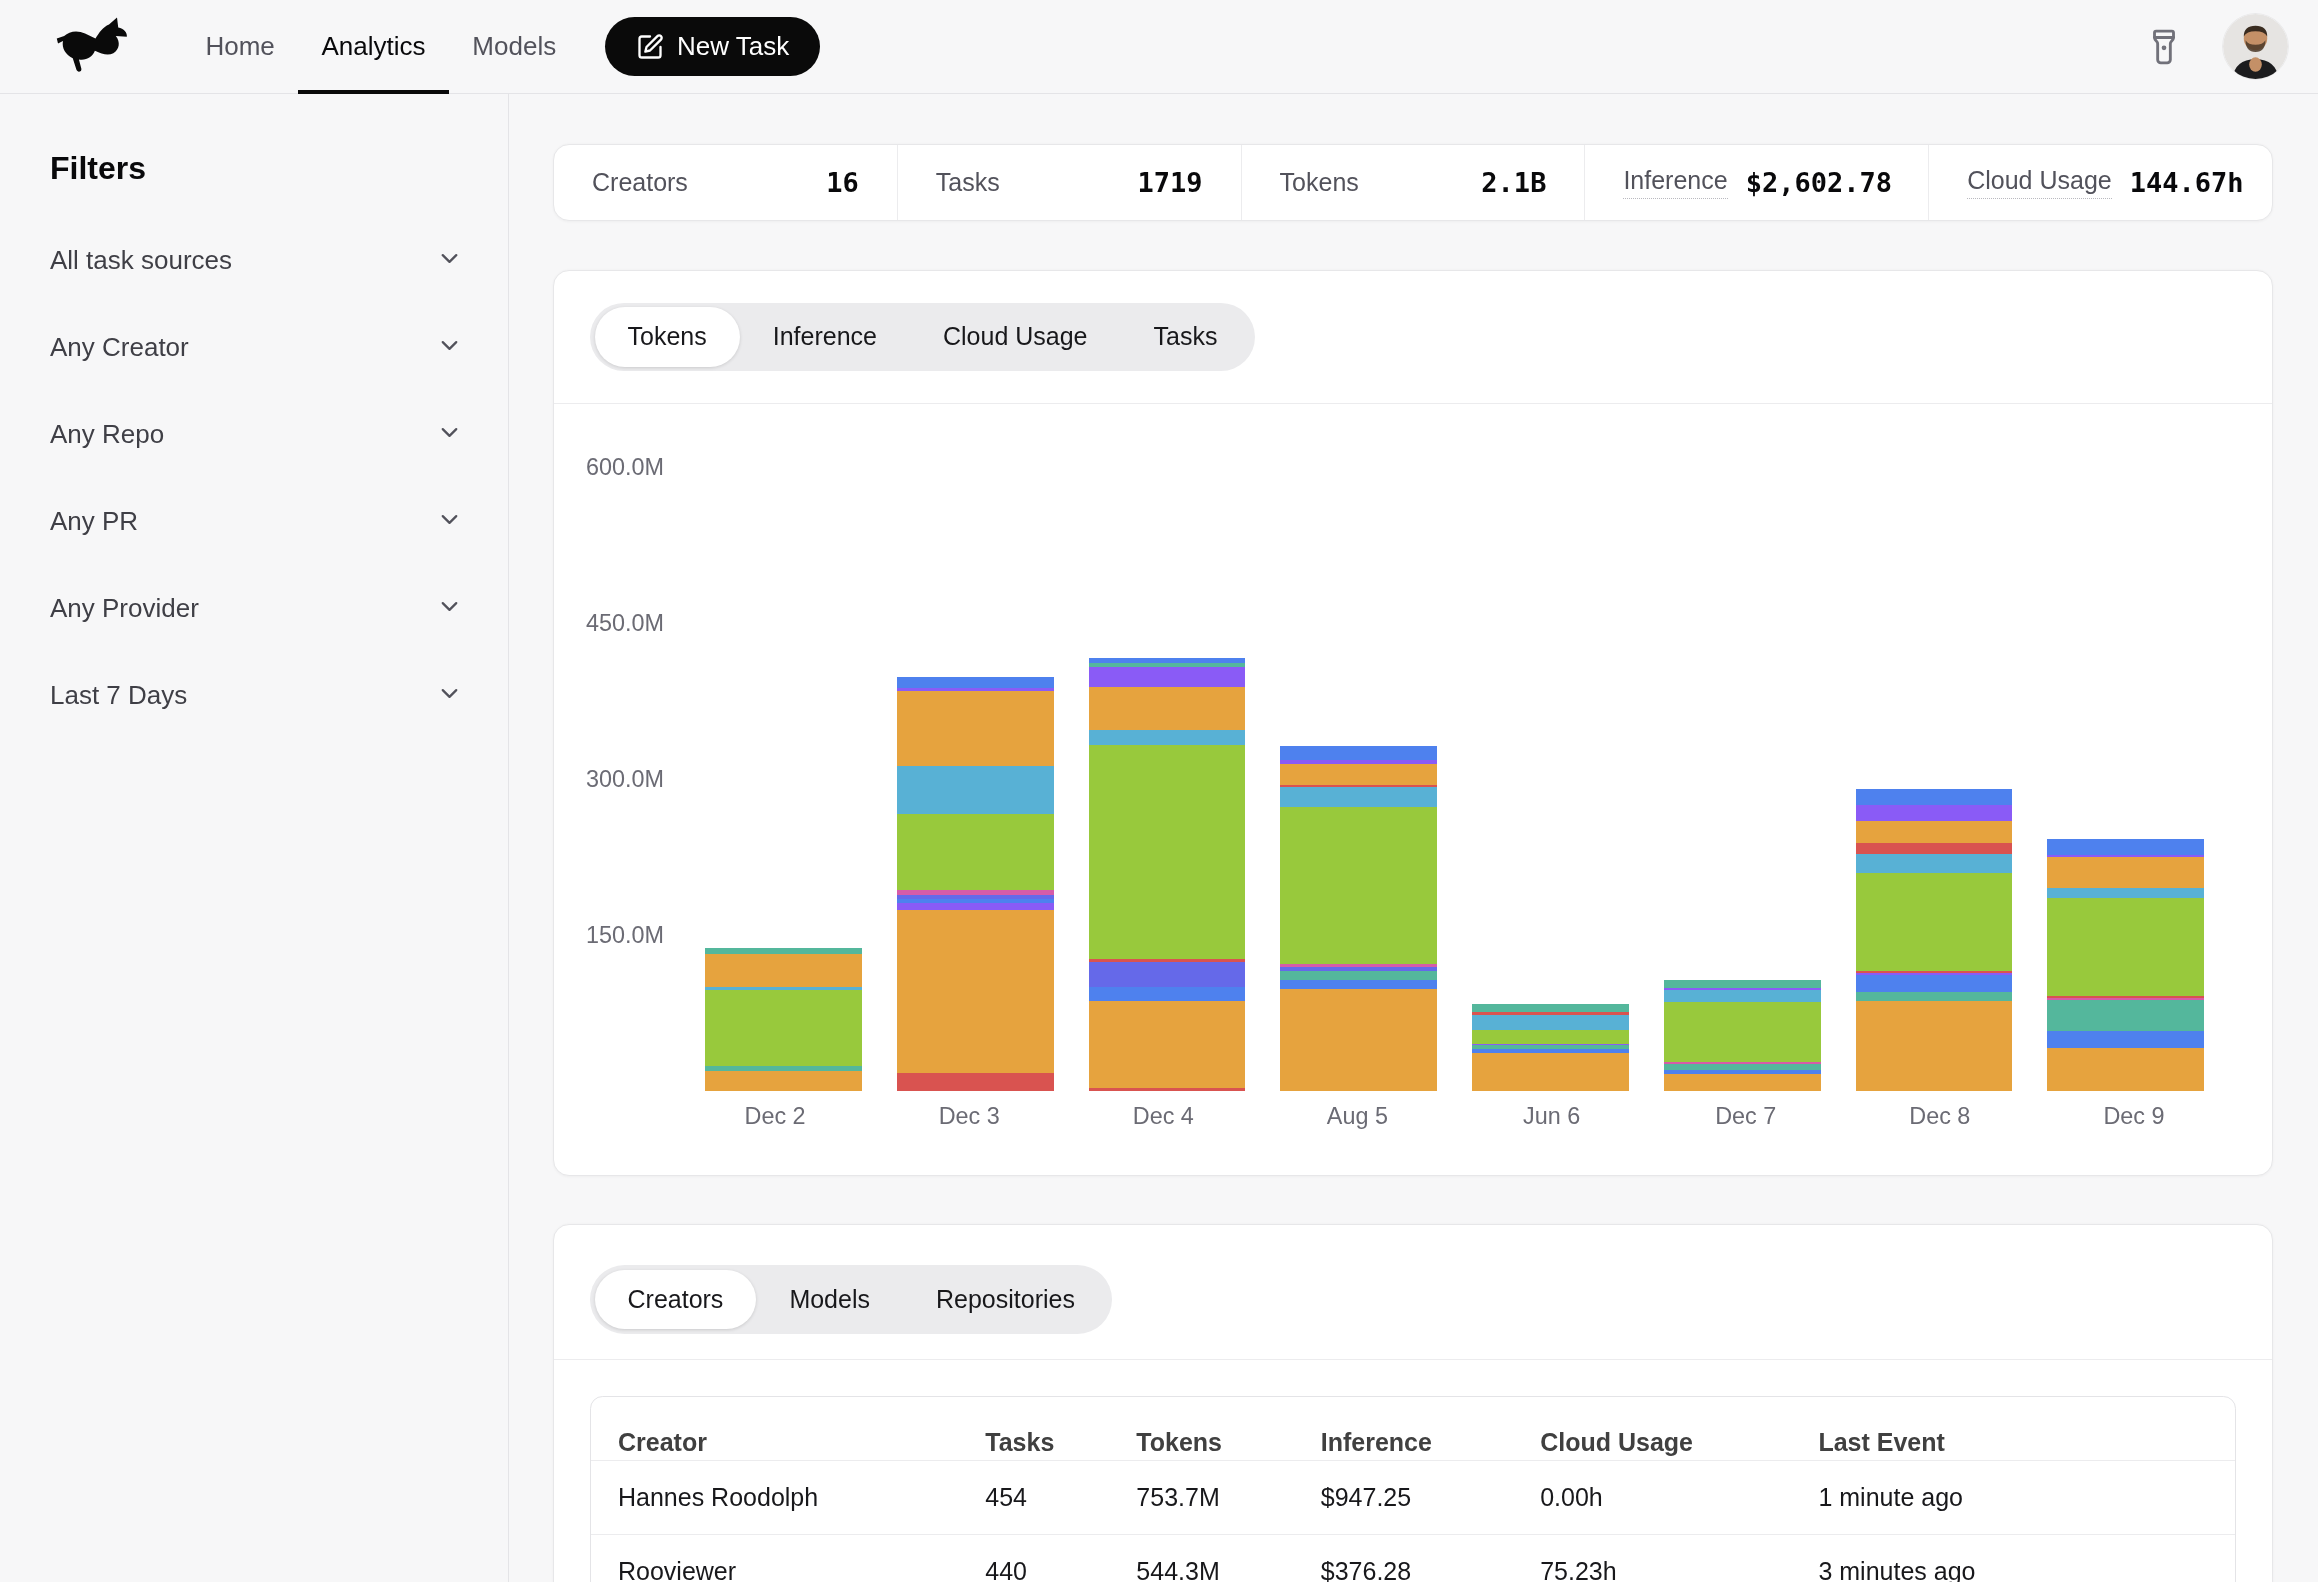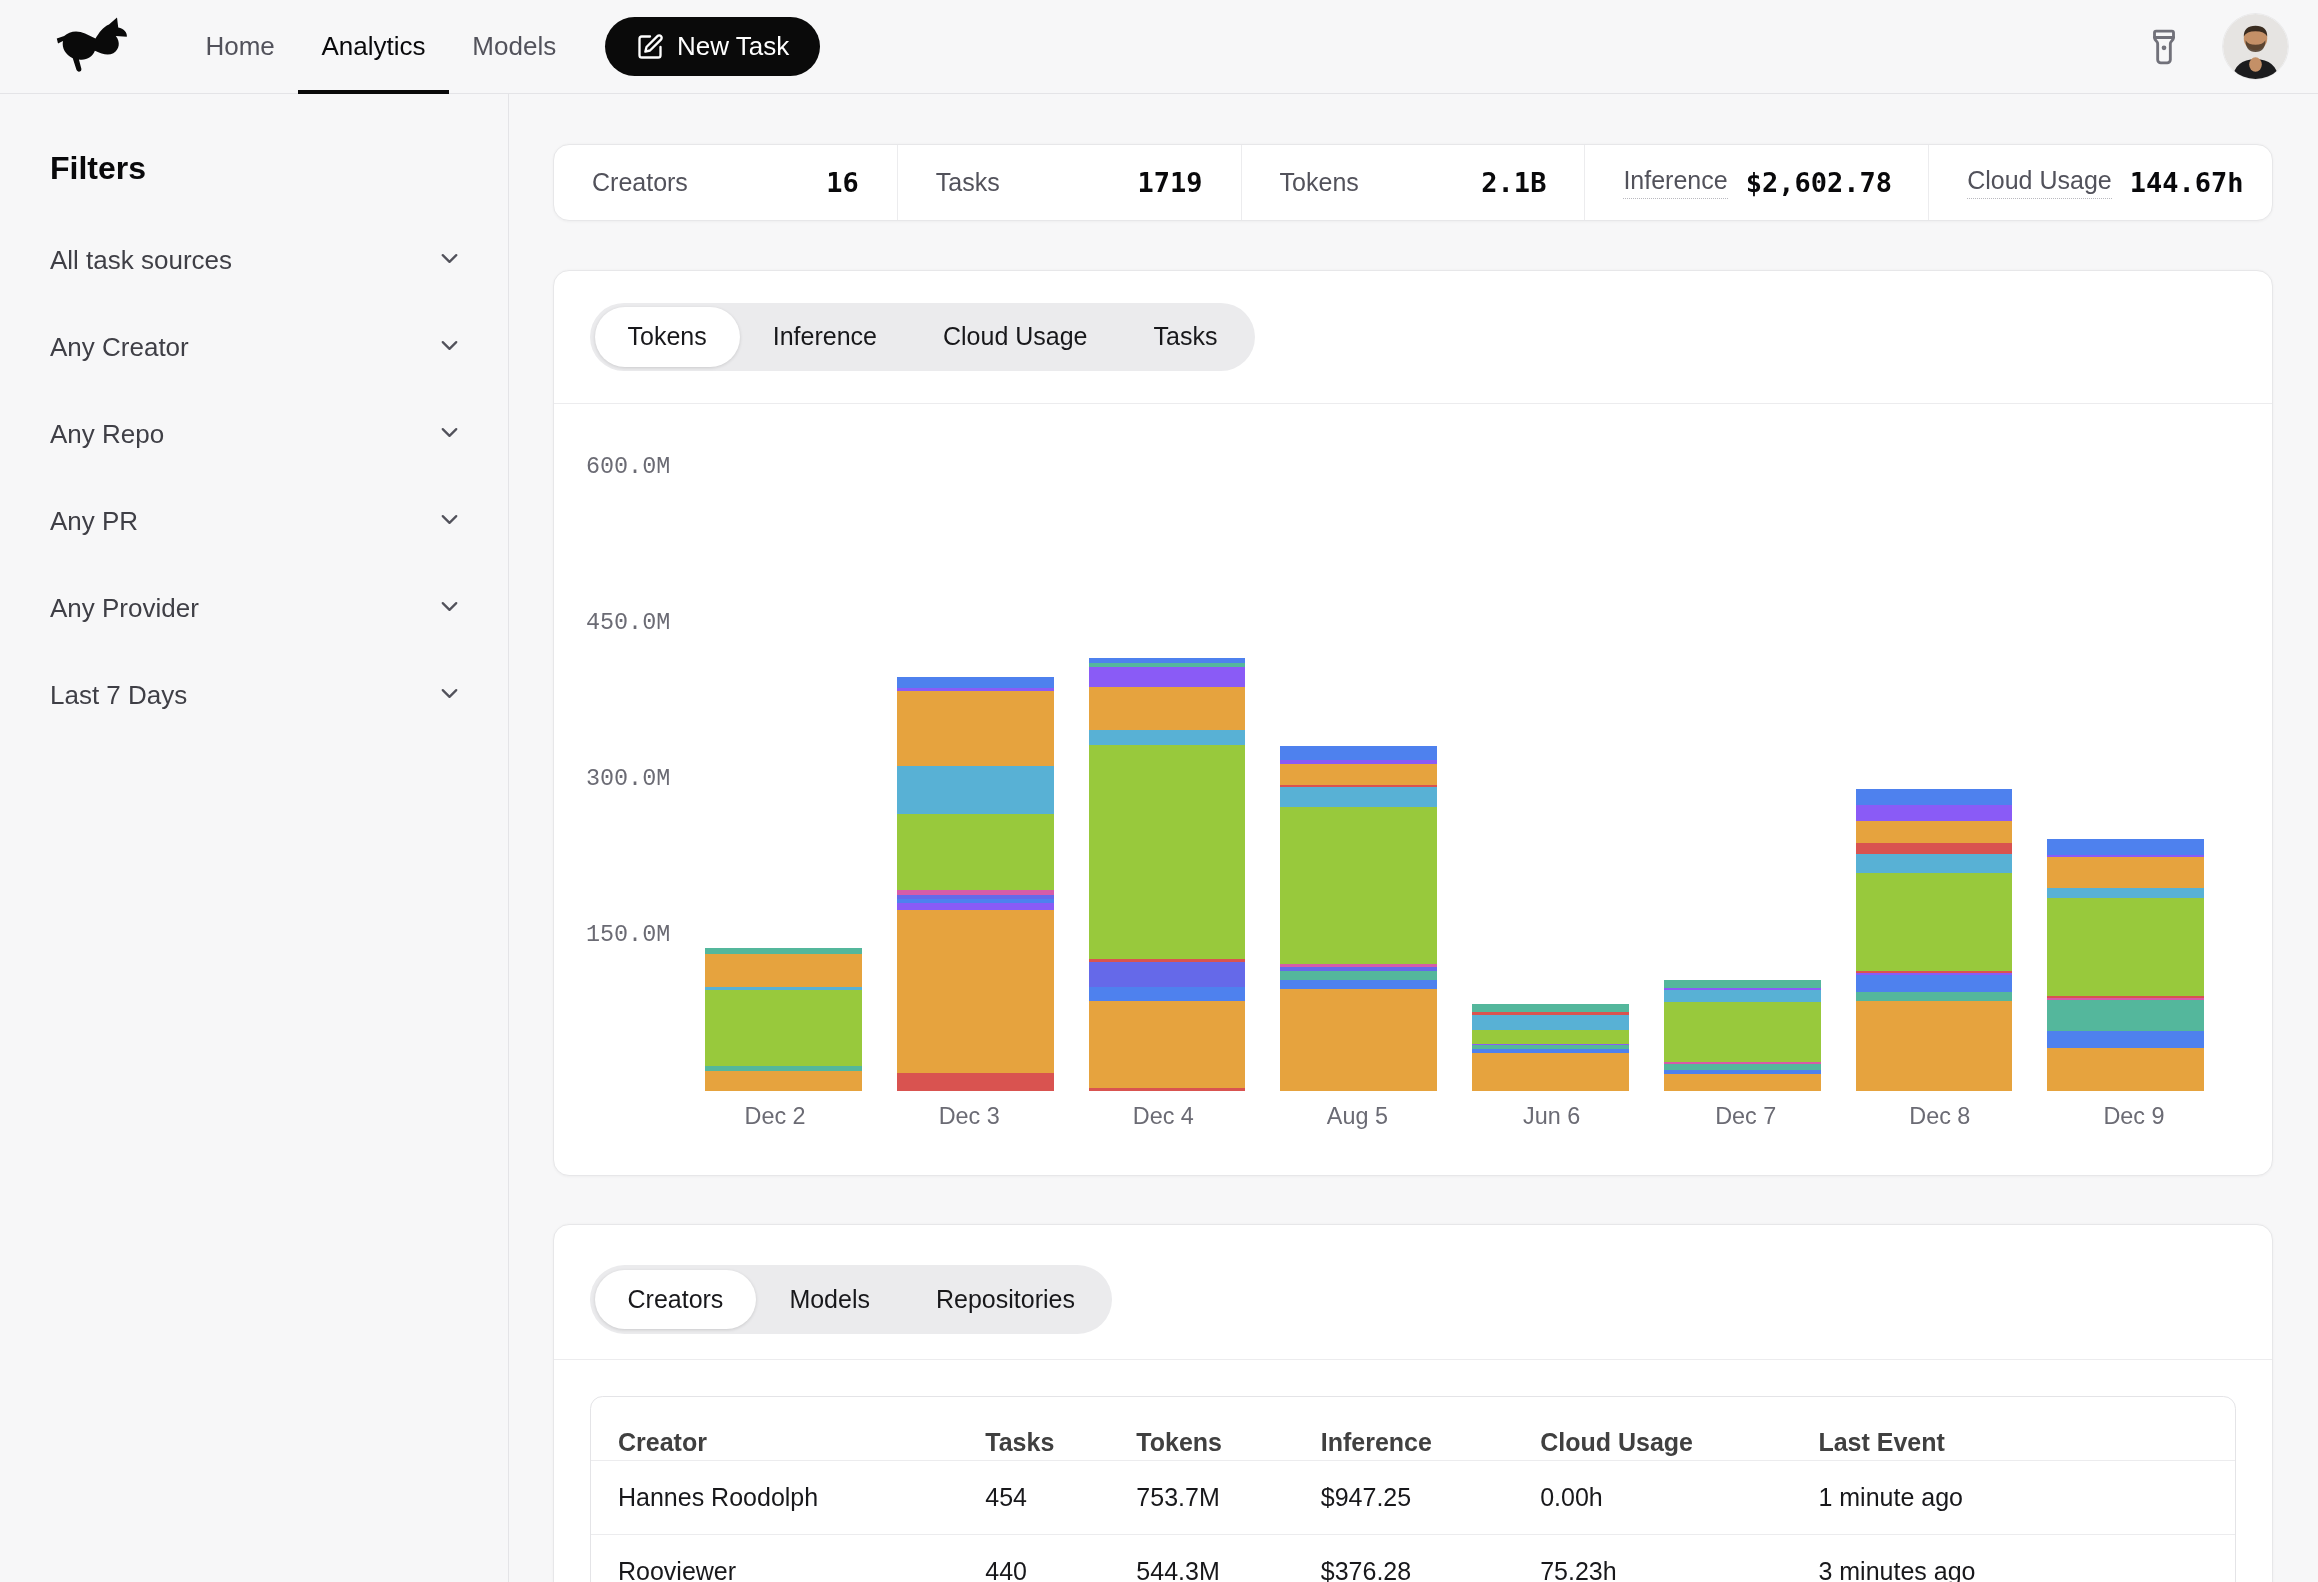--- a/index.html
+++ b/index.html
@@ -71,21 +71,21 @@
   .pill-tab{
     border:none; background:transparent; cursor:pointer; font-family:inherit;
     font-size:25px; color:#18181b; padding:15.3px 33px; border-radius:899px; white-space:nowrap;
   }
   .pill-tab.active{ background:#fff; box-shadow:0 0.9px 3.6px rgba(0,0,0,.14); }
 
   
   .chart-card{ height:906px; margin-bottom:48px; }
   .card-head{ padding:31.5px 36px; border-bottom:0.9px solid #ececee; }
   .chart-area{ position:relative; padding-top:16px; }
-  .y-label{ position:absolute; left:32px; font-size:23.4px; color:#6b6b74;font-family:Liberation Mono, monospace; }
+  .y-label{ position:absolute; left:32px; font-size:23.4px; color:#6b6b74; }
   .bars-row{ margin:0 68px 0 151px; height:671px; display:flex; gap:35px; align-items:flex-end; }
   .bar{ width:157px; display:flex; flex-direction:column-reverse; }
   .seg{ width:100%; }
   .x-row{ margin:12.6px 68px 0 151px; display:flex; gap:54px; }
   .x-label{ width:157px; text-align:center; font-size:23.4px; color:#6b6b74; }
 
   
   .table-card{ height:558px; }
   .card-head2{ padding:40px 36px 25px 36px; border-bottom:0.9px solid #ececee; }
   .table-wrap{ margin:36px; border:0.9px solid #e4e4e7; border-radius:12.6px; overflow:hidden; }

